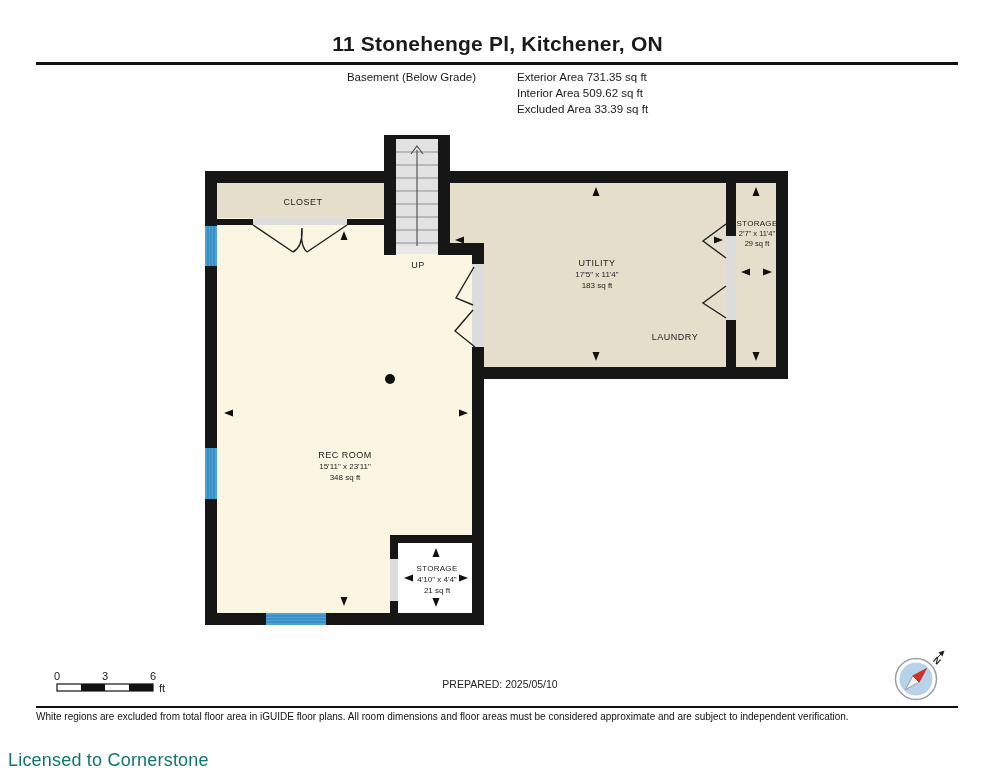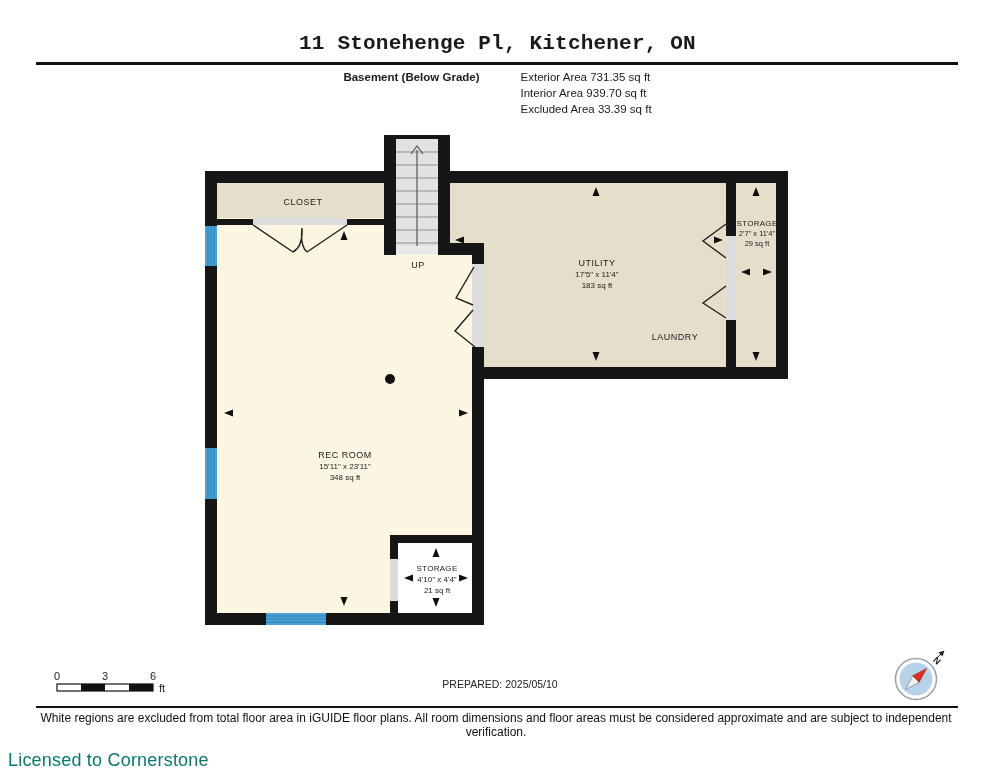--- a/index.html
+++ b/index.html
@@ -2,36 +2,36 @@
 <html><head>
 <meta charset="utf-8">
 <style>
   html,body{margin:0;padding:0;}
   body{
     width:995px;height:768px;position:relative;background:#ffffff;
     font-family:"Liberation Sans", sans-serif;color:#1a1a1a;overflow:hidden;
   }
   .page-title{
     position:absolute;top:32px;left:0;width:995px;text-align:center;
-    font-size:21px;font-weight:bold;letter-spacing:.2px;font-family:Liberation Mono, monospace;
+    font-size:21px;font-weight:bold;letter-spacing:.2px;
   }
   .rule{position:absolute;left:36px;width:922px;height:2px;background:#111;}
   .rule-top{top:62px;height:2.5px;}
   .rule-bottom{top:706px;}
   .floor-info{
     position:absolute;top:69px;left:0;width:995px;
     display:flex;justify-content:center;gap:10px;align-items:flex-start;
     font-size:11.5px;line-height:16px;
   }
-  .floor-info .floor-label{font-weight:bold;}
+  .floor-info .floor-label{font-weight:normal;}
   .floor-info .areas div{white-space:nowrap;margin-left:31px;}
   #plan-svg{position:absolute;top:0;left:0;}
   .disclaimer{
     position:absolute;top:711px;left:36px;width:920px;
-    font-size:12px;color:#111;text-align:center;
+    font-size:10px;color:#111;
   }
   .licensed{
     position:absolute;top:750px;left:8px;
     font-size:18px;color:#0f766e;letter-spacing:.2px;
   }
   svg text{font-family:"Liberation Sans", sans-serif;fill:#222;}
   .room-name{font-size:9px;letter-spacing:.5px;}
   .room-sub{font-size:8px;}
   .room-name-sm{font-size:8px;letter-spacing:.3px;}
   .room-sub-sm{font-size:7.5px;}
@@ -41,21 +41,21 @@
 </head>
 <body>
 
 <div class="page-title">11 Stonehenge Pl, Kitchener, ON</div>
 <div class="rule rule-top"></div>
 
 <div class="floor-info">
   <div class="floor-label">Basement (Below Grade)</div>
   <div class="areas">
     <div>Exterior Area 731.35 sq ft</div>
-    <div>Interior Area 939.70 sq ft</div>
+    <div>Interior Area 509.62 sq ft</div>
     <div>Excluded Area 33.39 sq ft</div>
   </div>
 </div>
 
 <svg id="plan-svg" width="995" height="768" viewBox="0 0 995 768">
 
   <g>
     <rect x="211" y="177" width="267" height="442" fill="#fbf6e2"></rect>
     <rect x="211" y="177" width="179" height="41" fill="#e5decb"></rect>
     <path d="M446,177 L782,177 L782,373 L478,373 L478,255 L446,255 Z" fill="#e5decb"></path>

